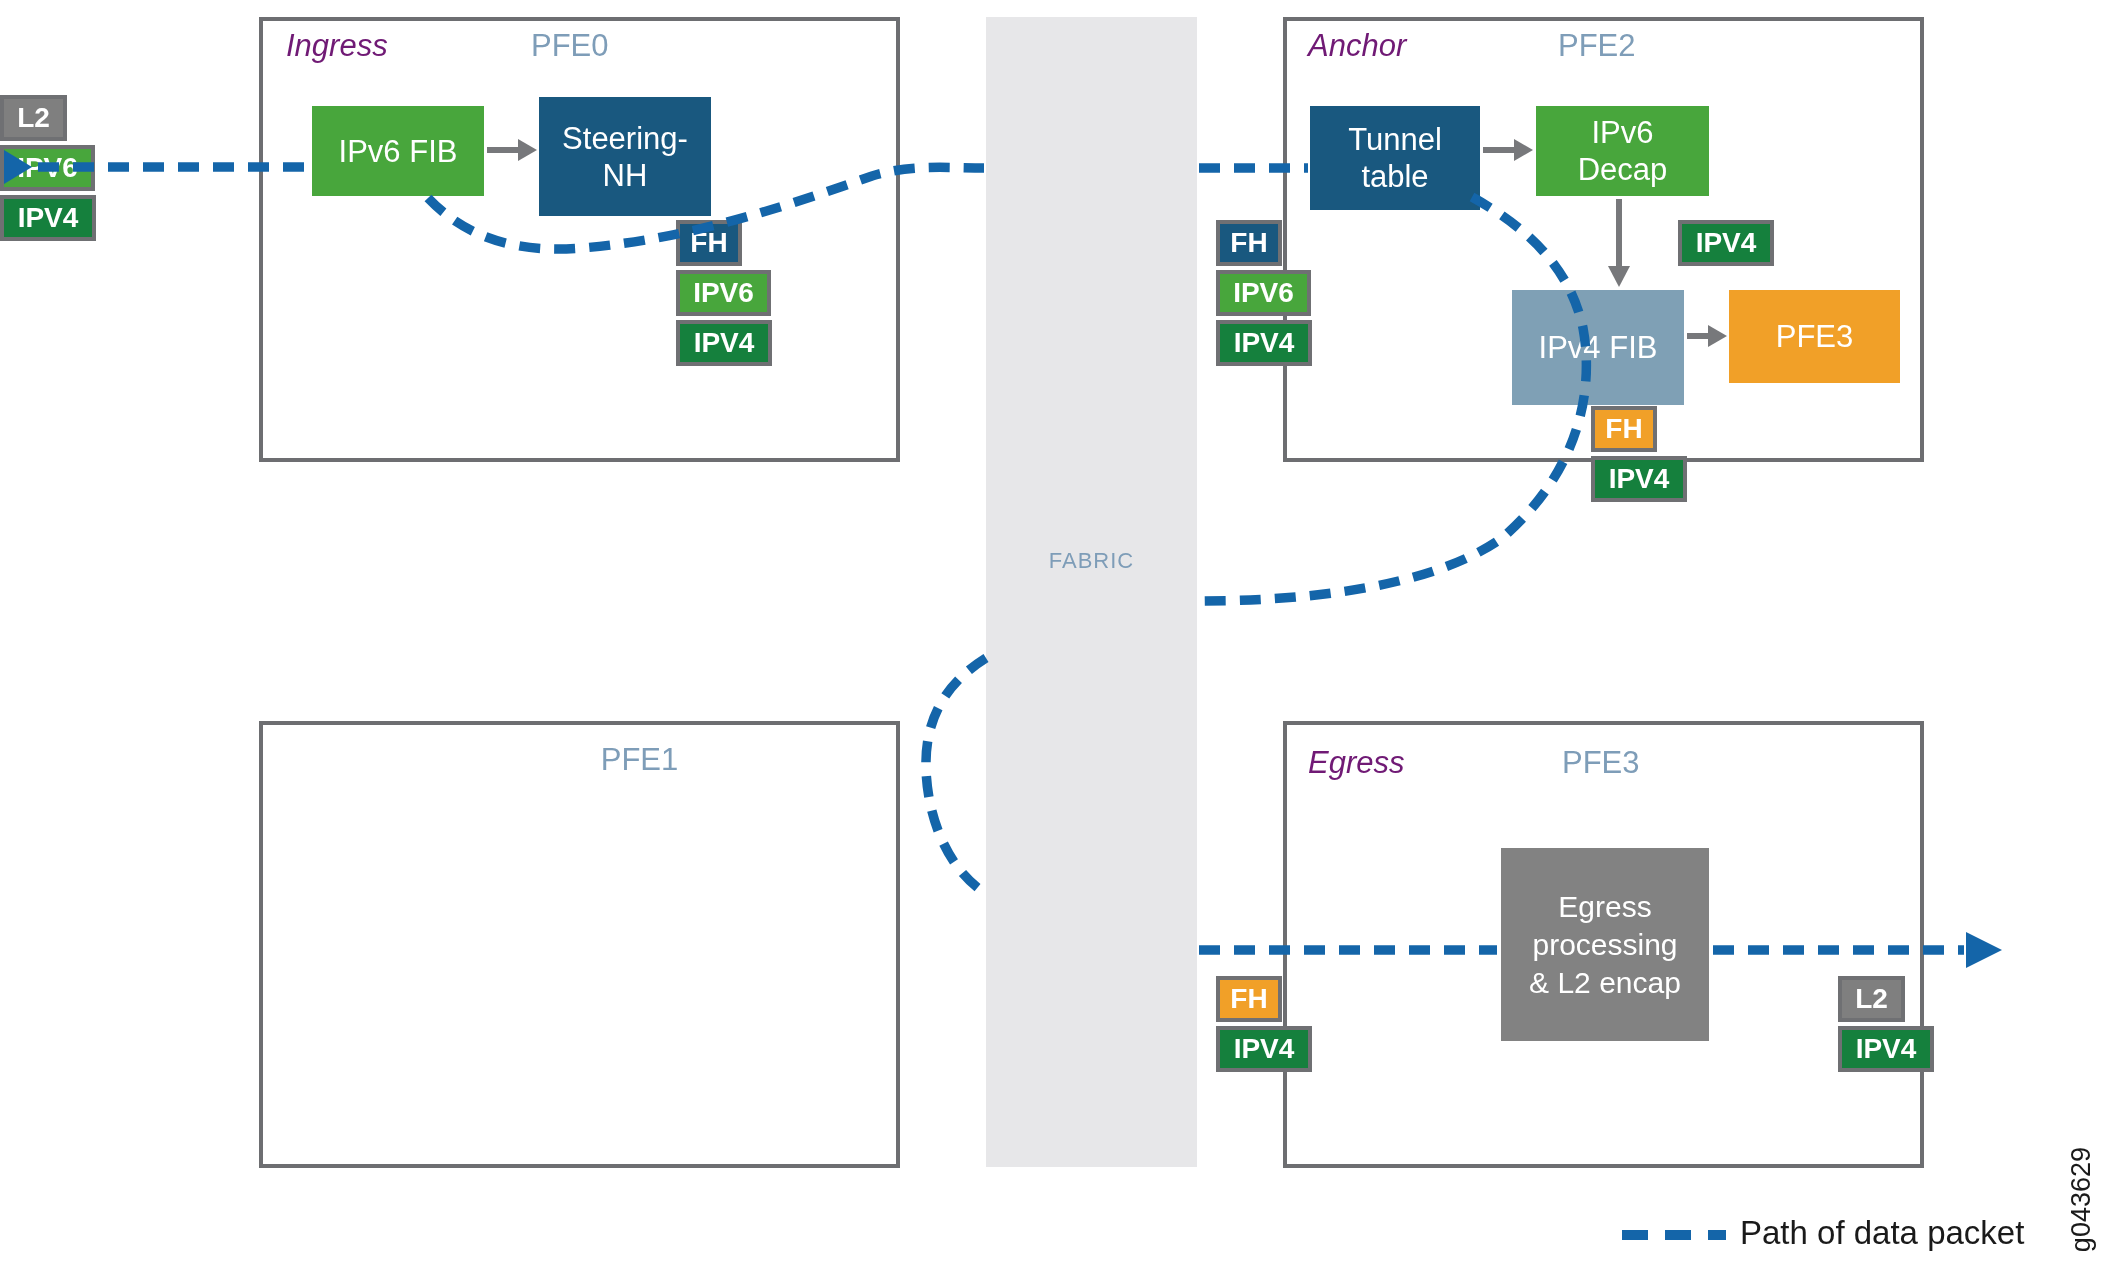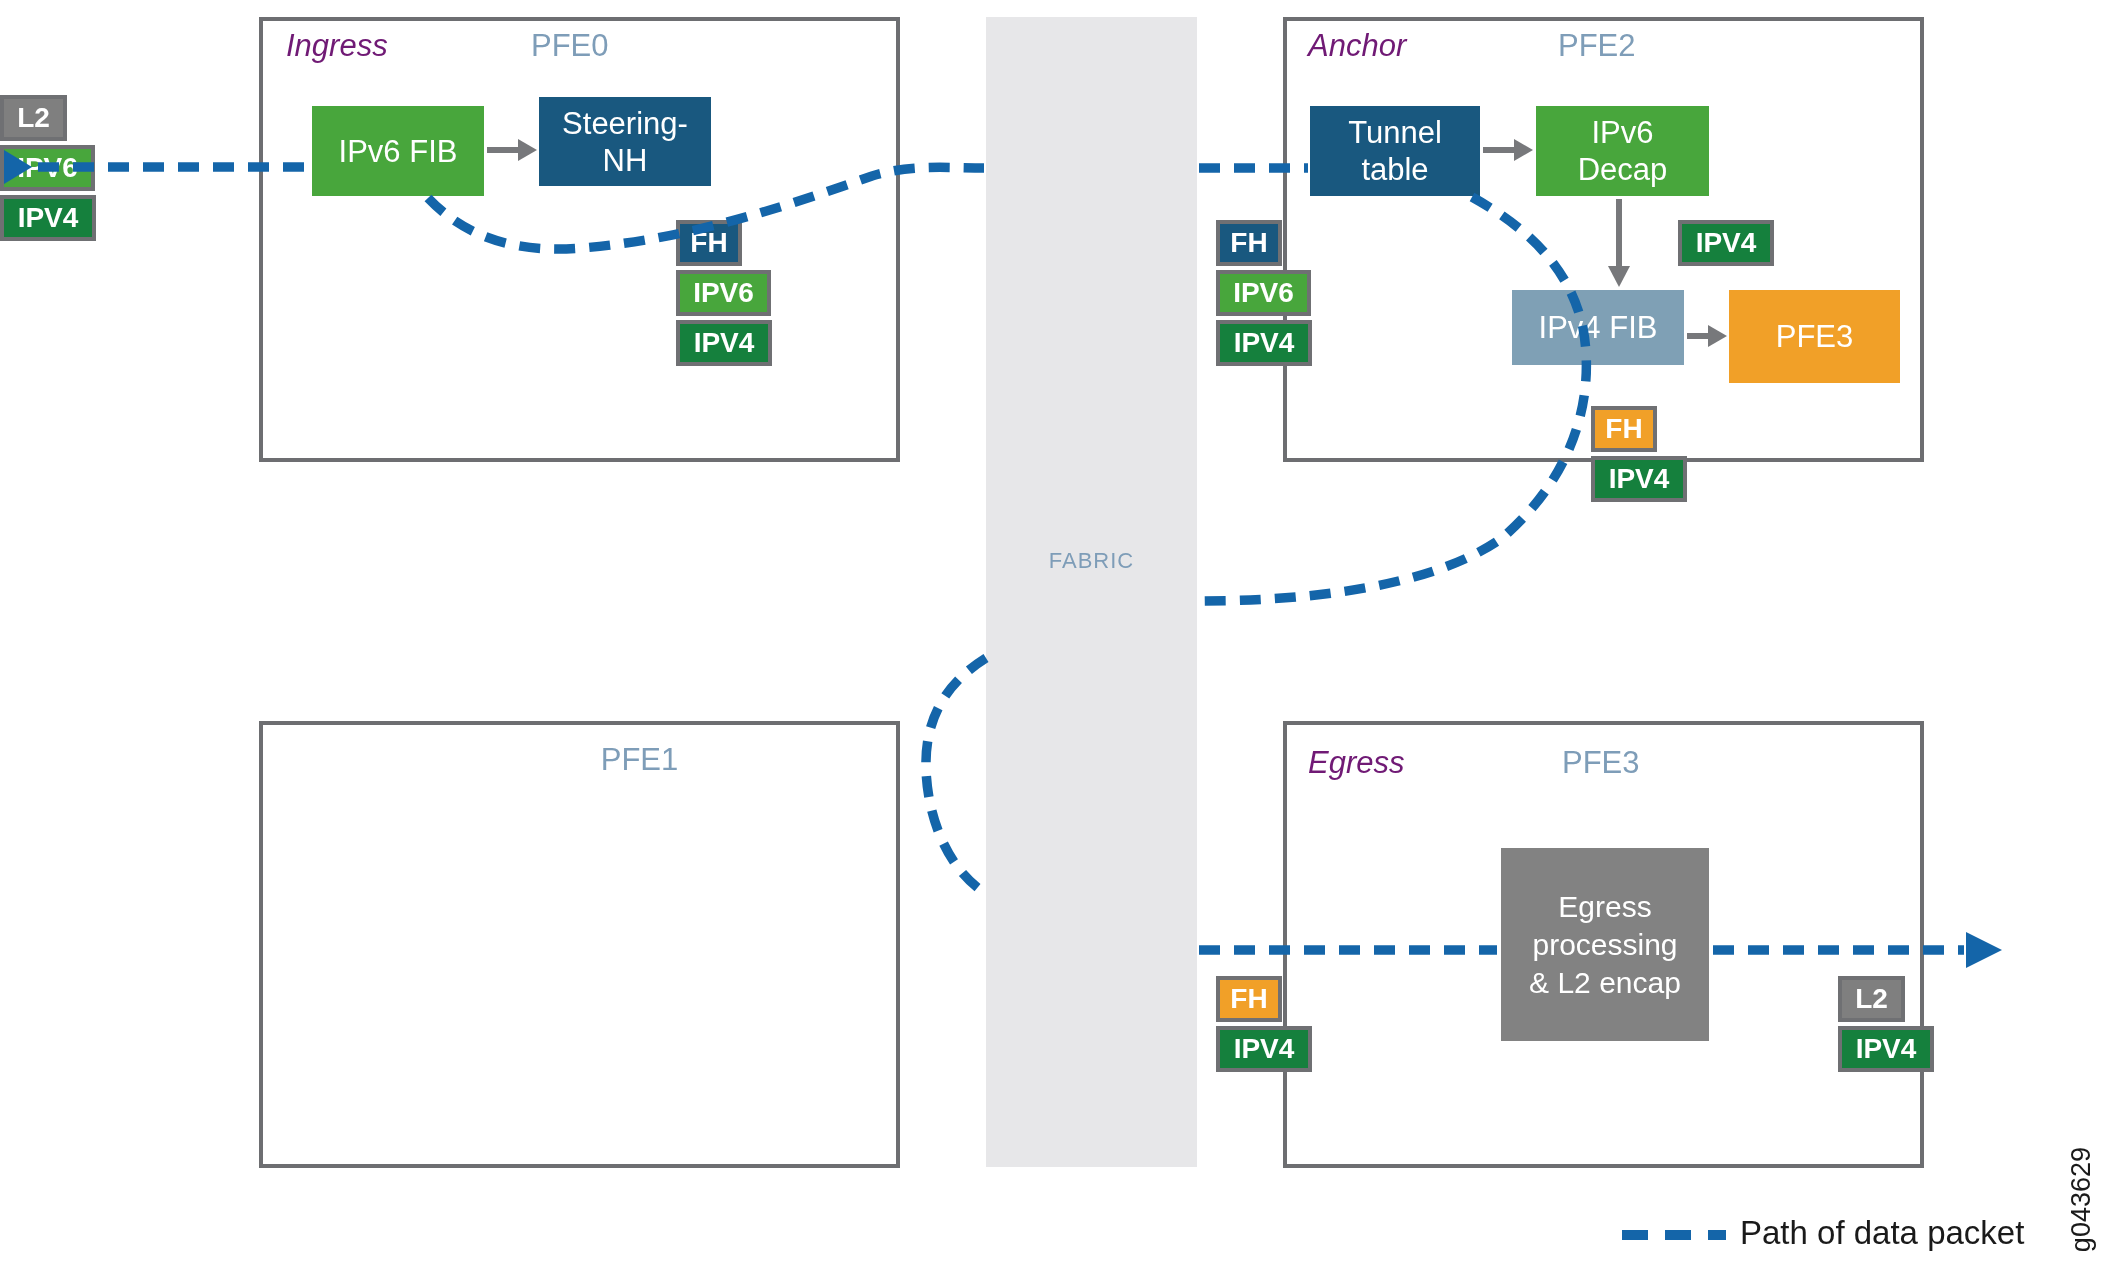--- a/index.html
+++ b/index.html
@@ -29,24 +29,24 @@
   #pfe3-label{left:1562px;top:745px;}
   
   .node{position:absolute;display:flex;flex-direction:column;align-items:center;justify-content:center;
     color:#ffffff;font-size:31px;line-height:37px;text-align:center;box-sizing:border-box;}
   .node--green{background:#48a63c;}
   .node--darkblue{background:#19587f;}
   .node--slate{background:#7fa0b5;}
   .node--orange{background:#f1a028;}
   .node--gray{background:#828282;}
   #ipv6-fib-node{left:312px;top:106px;width:172px;height:90px;}
-  #steering-nh-node{left:539px;top:97px;width:172px;height:89px;}
-  #tunnel-table-node{left:1310px;top:106px;width:170px;height:90px;}
+  #steering-nh-node{left:539px;top:97px;width:172px;height:119px;}
+  #tunnel-table-node{left:1310px;top:106px;width:170px;height:104px;}
   #ipv6-decap-node{left:1536px;top:106px;width:173px;height:90px;}
-  #ipv4-fib-node{left:1512px;top:290px;width:172px;height:75px;}
+  #ipv4-fib-node{left:1512px;top:290px;width:172px;height:115px;}
   #pfe3-target-node{left:1729px;top:290px;width:171px;height:93px;}
   #egress-processing-node{left:1501px;top:848px;width:208px;height:193px;font-size:30px;line-height:38px;}
   
   .chip-row{position:absolute;display:flex;gap:4px;flex-direction:column;}
   .chip{box-sizing:border-box;height:46px;border:4px solid #6f7073;display:flex;align-items:center;
     justify-content:center;color:#ffffff;font-size:28px;font-weight:600;}
   .chip--gray{background:#7f7f7f;}
   .chip--green{background:#48a63c;}
   .chip--blue{background:#15803d;}
   .chip--darkblue{background:#19587f;}

